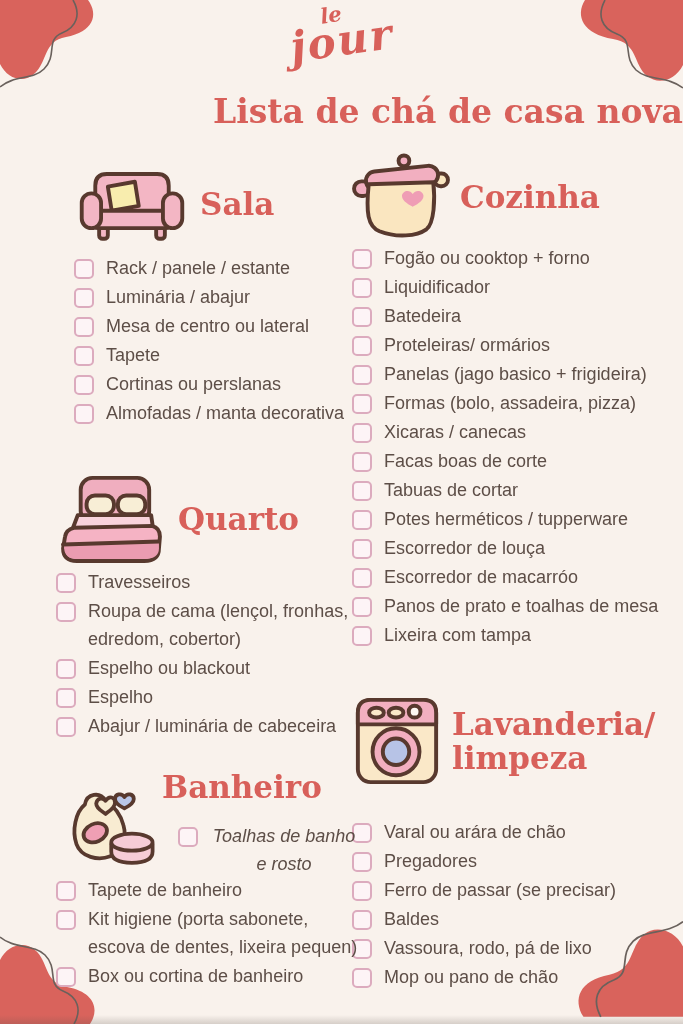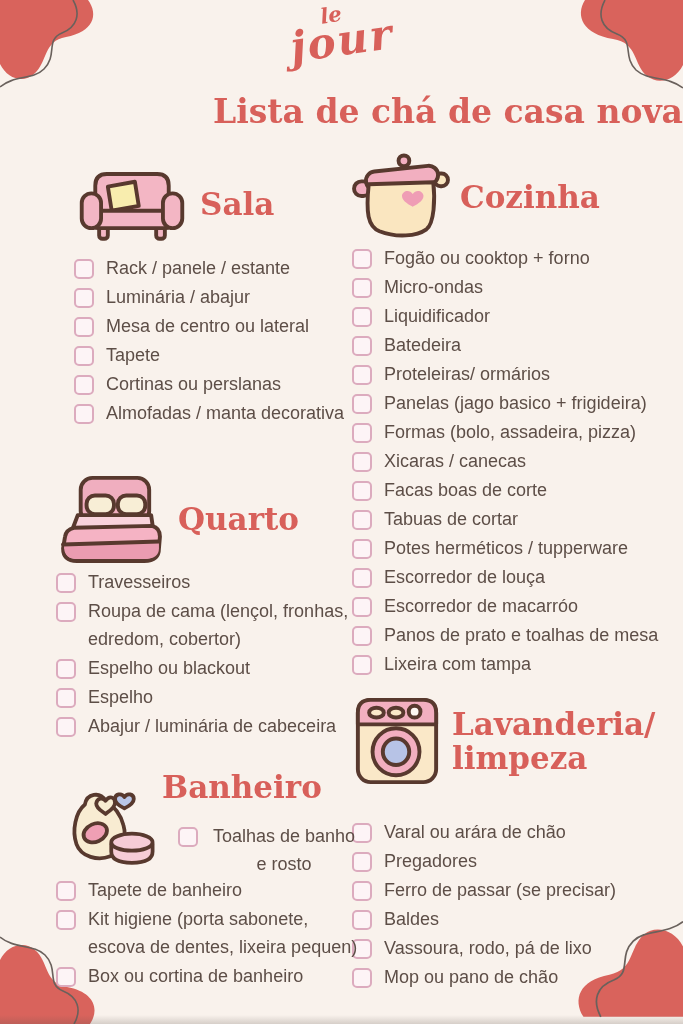--- a/index.html
+++ b/index.html
@@ -41,21 +41,21 @@
   #lavanderia .items{margin-top:30px;}
   .item{display:flex; align-items:flex-start; margin-bottom:1px;}
   .checkbox{flex:0 0 auto; width:16px; height:16px; margin:5px 12px 0 0;
     border:2px solid #dcabbe; border-radius:5px; background:#fdf4f6;}
   .item-label{font-size:18px; line-height:28px; color:#5d4e47;}
   
   .banheiro-top{position:relative; height:104px;}
   .banheiro-top .sec-icon{position:absolute; left:12px; top:12px;}
   .banheiro-top .sec-title{position:absolute; left:106px; top:-2px; margin:0;}
   .toalhas-item{position:absolute; left:122px; top:50px; width:180px;}
-  .toalhas-item .item-label{text-align:center;}
+  .toalhas-item .item-label{text-align:center;font-style:italic;}
   .page-edge{position:absolute; left:0; right:0; bottom:0; height:9px;
     background:linear-gradient(to bottom, rgba(90,80,75,0), rgba(90,80,75,0.22));}
 </style>
 </head>
 <body>
 
 <div class="page">
 
   <svg class="corner tl" viewBox="0 0 122 118">
     <path d="M0,0 L88,0 C99,15 93,32 66,37 C43,41 48,62 34,74 C24,83 8,80 0,64 Z" fill="#d9635c"></path>
@@ -140,24 +140,20 @@
       </svg>
       <span class="sec-title">Cozinha</span>
     </div>
     <div class="items">
       <div class="item">
           <span class="checkbox"></span>
           <span class="item-label">Fogão ou cooktop + forno</span>
         </div>
       <div class="item">
           <span class="checkbox"></span>
-          <span class="item-label">Micro-ondas</span>
-        </div>
-      <div class="item">
-          <span class="checkbox"></span>
           <span class="item-label">Liquidificador</span>
         </div>
       <div class="item">
           <span class="checkbox"></span>
           <span class="item-label">Batedeira</span>
         </div>
       <div class="item">
           <span class="checkbox"></span>
           <span class="item-label">Proteleiras/ ormários</span>
         </div>

